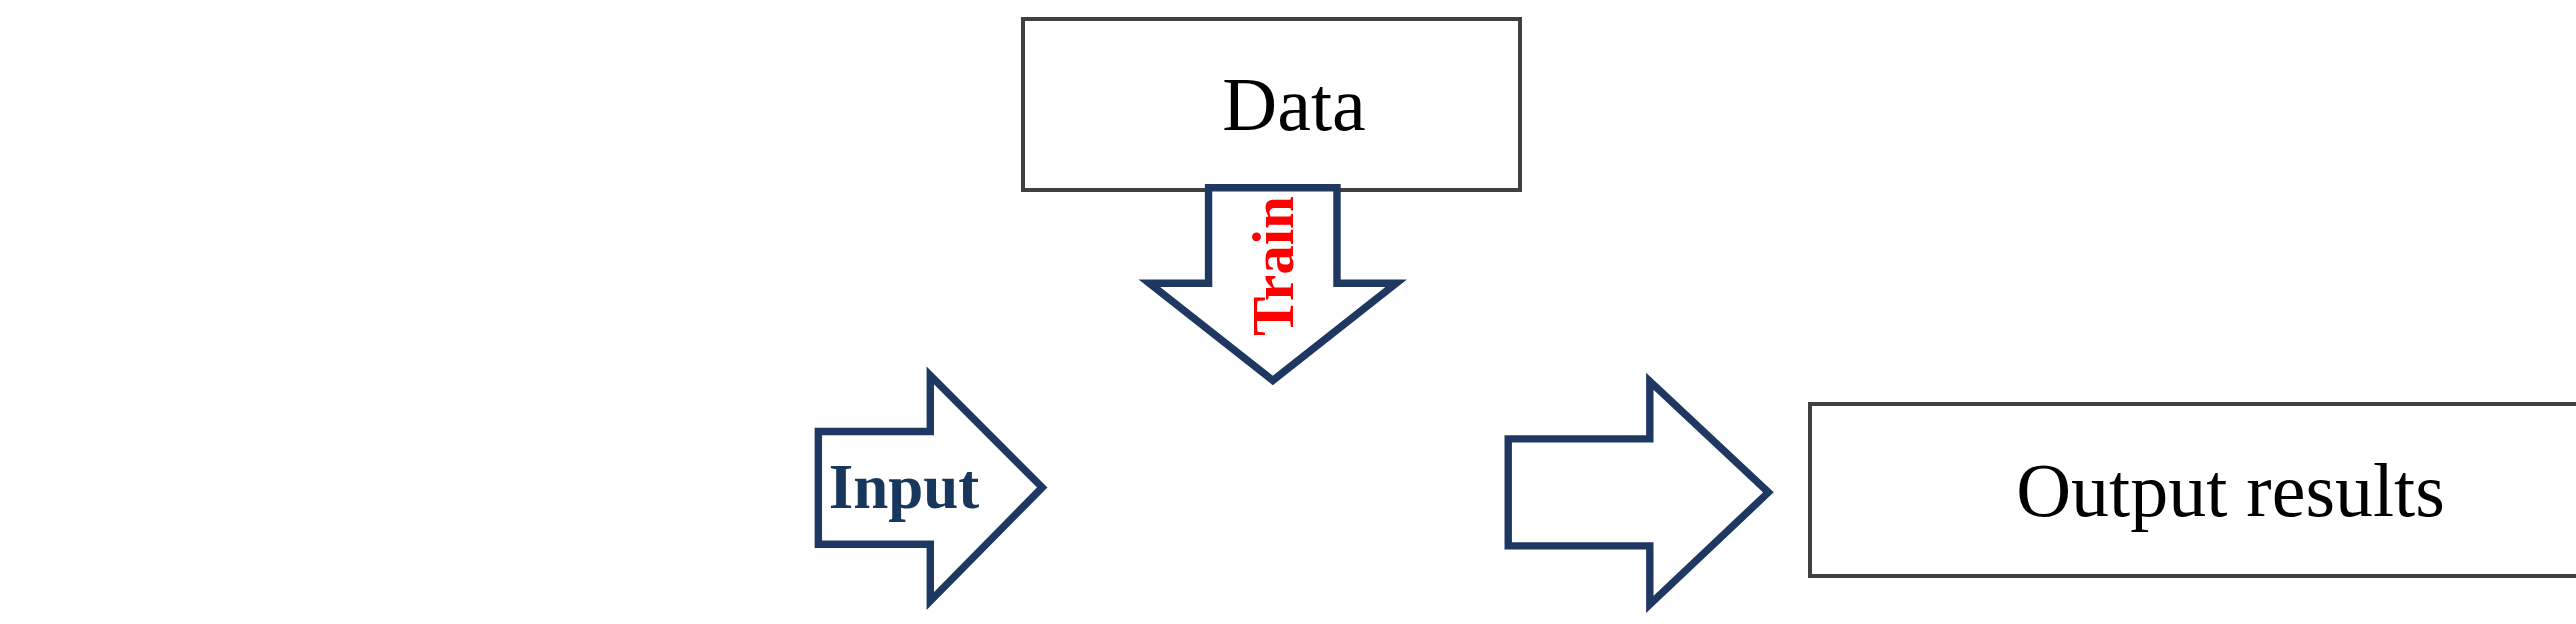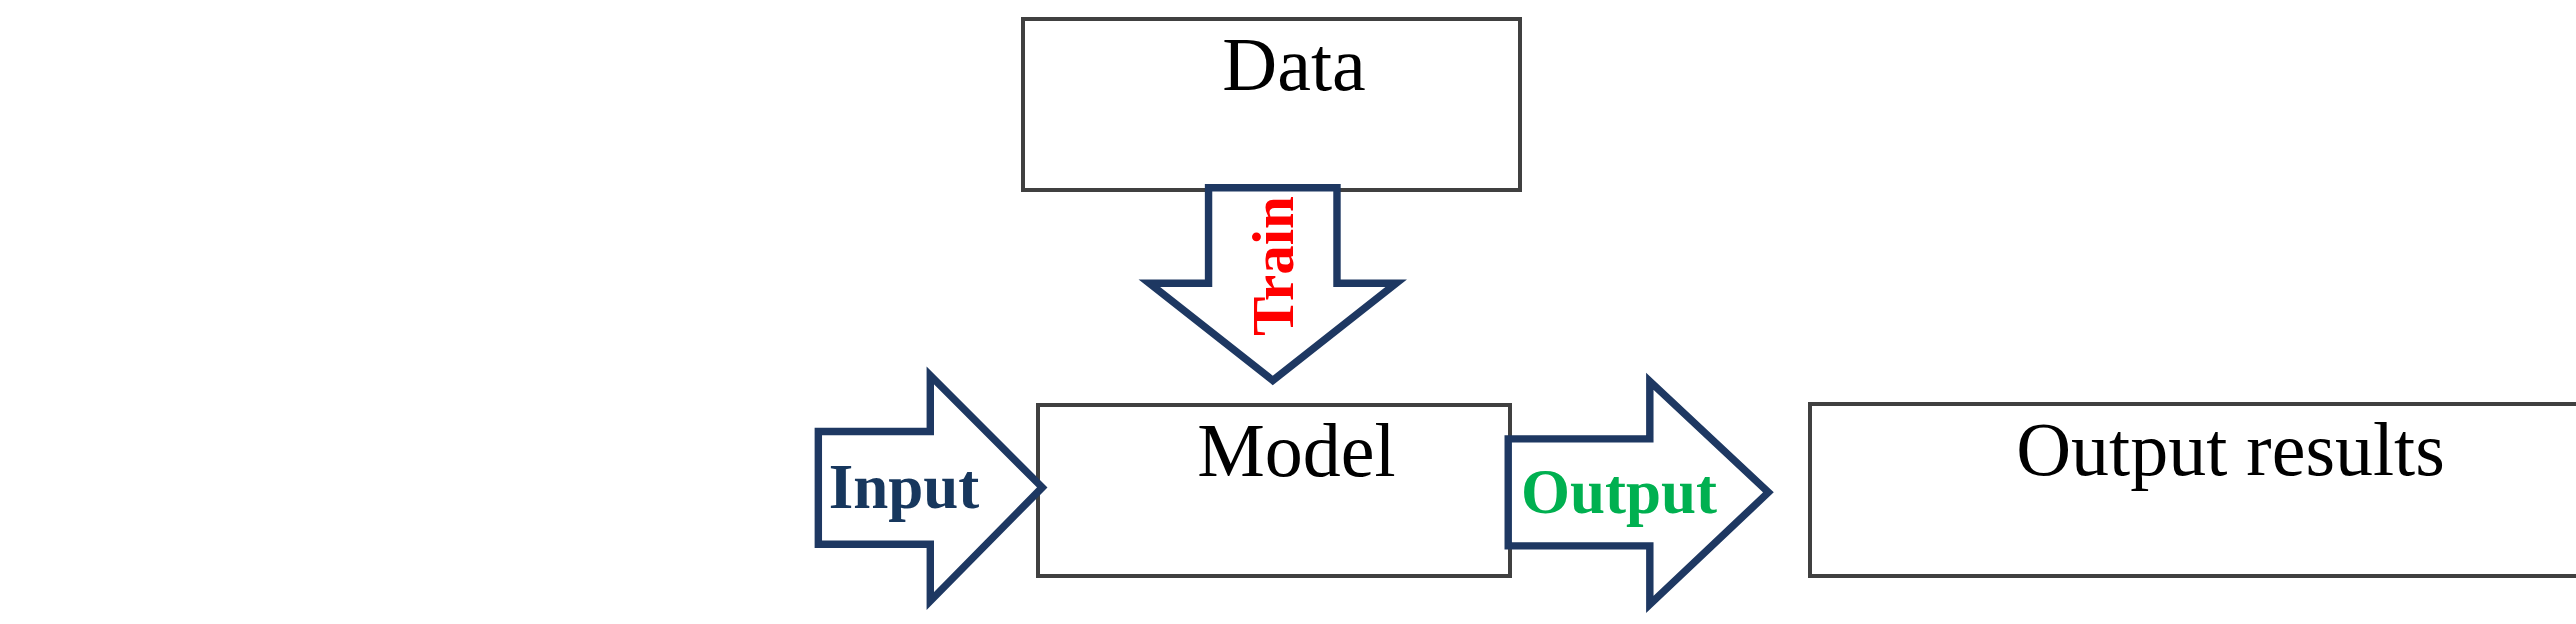--- a/index.html
+++ b/index.html
@@ -10,20 +10,21 @@
     background: #ffffff;
     overflow: hidden;
     font-family: "Liberation Serif", "DejaVu Serif", serif;
   }
   .box {
     position: absolute;
     box-sizing: border-box;
     background: #ffffff;
     border: 4.1px solid #404040;
     display: flex;
+    align-items: center;
     justify-content: center;
     font-size: 76px;
     color: #000000;
     white-space: nowrap;
     padding-left: 45px;
   }
   #box-data    { left: 1021px; top: 16.5px;  width: 501px; height: 175px; }
   #box-new     { left: 16.5px;   top: 398px; width: 805px; height: 178px; }
   #box-model   { left: 1036px; top: 403px; width: 476px; height: 175px; }
   #box-results { left: 1768px; top: 402px; width: 800px; height: 176px; margin-left: 40px; }
@@ -58,37 +59,33 @@
 </head>
 <body>
 
 <div id="canvas">
 
   <div class="box" id="box-data" style="border-color: rgb(64, 64, 64);">
     <span>Data</span>
   </div>
 
 
-  <div class="box" id="box-model" style="border-color: rgb(64, 64, 64);">
-    <span>Model</span>
-  </div>
 
   <div class="box" id="box-results" style="border-color: rgb(64, 64, 64);">
     <span>Output results</span>
   </div>
 
   <svg id="arrow-layer" viewBox="0 0 3129 759" xmlns="http://www.w3.org/2000/svg">
 
     <polygon points="1468,228 1624,228 1624,344 1696,344 1546,462 1396,344 1468,344" stroke="#1E3862"></polygon>
 
     <polygon points="994,524 1130,524 1130,456 1266,592 1130,730 1130,661 994,661" stroke="#1E3862"></polygon>
 
     <polygon points="1832,533 2004,533 2004,463 2148,598 2004,734 2004,663 1832,663" stroke="#1E3862"></polygon>
   </svg>
 
   <div class="arrow-label" id="label-train" style="color: rgb(255, 0, 0);">Train</div>
 
   <div class="arrow-label" id="label-input" style="color: rgb(23, 55, 93);">Input</div>
 
-  <div class="arrow-label" id="label-output" style="color: rgb(0, 176, 80);">Output</div>
 
 </div>
 
 
 </body></html>

